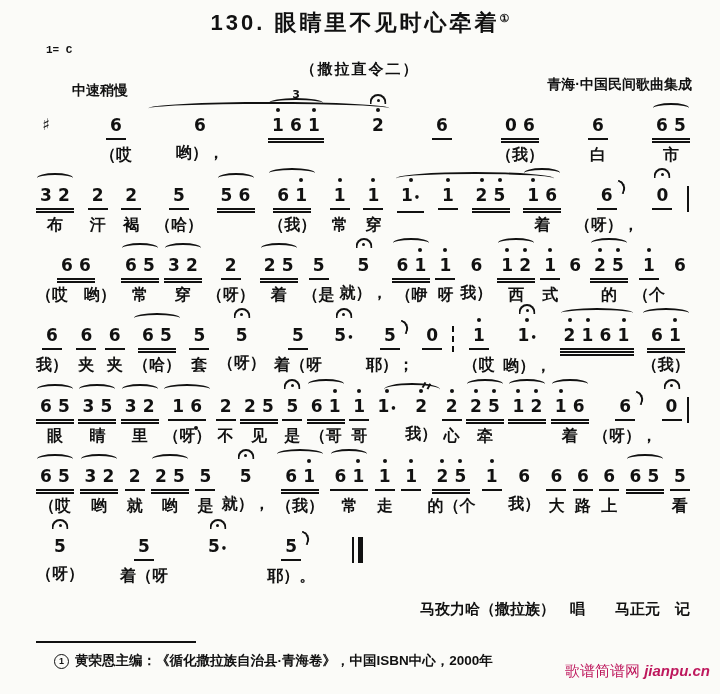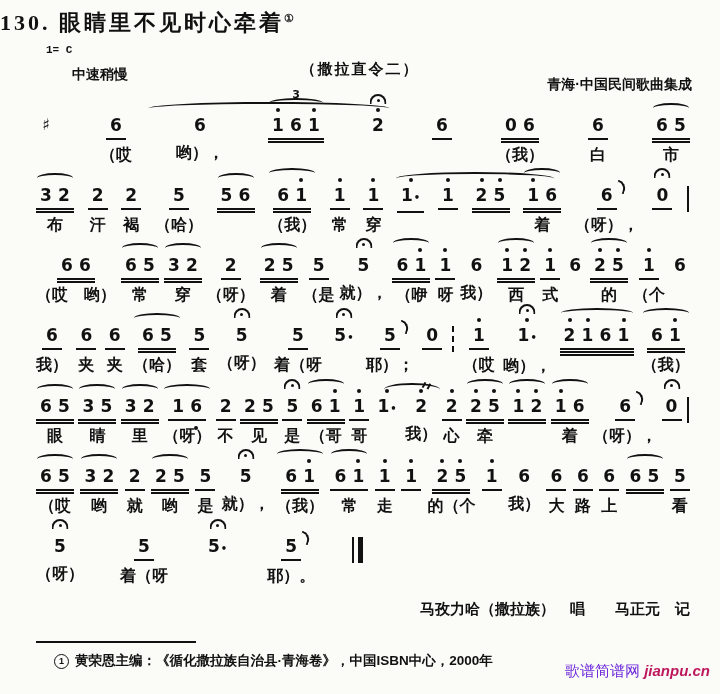--- a/index.html
+++ b/index.html
@@ -1,24 +1,24 @@
 <!DOCTYPE html>
 <html><head>
 <meta charset="utf-8">
 <style>
   html,body{margin:0;padding:0;}
   body{width:720px;height:694px;background:#fbfbf8;position:relative;overflow:hidden;
        font-family:"Liberation Sans",sans-serif;color:#111;}
   .abs{position:absolute;}
   
-  .title{top:8px;left:0;width:720px;text-align:left;font-size:22px;font-weight:700;letter-spacing:3px;font-family:Liberation Serif, serif;}
+  .title{top:8px;left:0;width:720px;text-align:center;font-size:22px;font-weight:700;letter-spacing:3px;}
   .title sup{font-size:11px;letter-spacing:0;}
   .key{top:44px;left:46px;font-size:11px;font-weight:700;font-family:Liberation Mono, monospace;}
   .subtitle{top:60px;left:0;width:720px;text-align:center;font-size:15px;font-weight:700;letter-spacing:2px;}
-  .tempo{top:66px;left:72px;font-size:14px;font-weight:700;}
+  .tempo{top:82px;left:72px;font-size:14px;font-weight:700;}
   .region{top:76px;right:28px;font-size:14px;font-weight:700;}
   
   .score{position:absolute;top:98px;left:36px;width:654px;}
   .system{margin-bottom:3px;}
   .srow{display:flex;justify-content:space-between;align-items:flex-start;position:relative;padding-top:16px;}
   .srow.left{justify-content:flex-start;gap:36px;}
   .g{display:flex;flex-direction:column;align-items:center;position:relative;}
   .nl{display:flex;align-items:flex-end;position:relative;padding:0 1px 2px 1px;}
   .u1 .nl{border-bottom:2px solid #111;}
   .u2 .nl{border-bottom:2px solid #111;}
@@ -716,13 +716,13 @@
             <div class="bar final"></div>
           </div>
         </div>
       </div>
     </div>
   </div>
 
 <div class="abs credits">马孜力哈（撒拉族）　唱　　马正元　记</div>
 <div class="abs footrule"></div>
 <div class="abs footnote"><span class="fnmark">1</span><span>黄荣恩主编：《循化撒拉族自治县·青海卷》，中国ISBN中心，2000年</span></div>
-<div class="abs watermark"><span class="wm-site" style="color: #6d28d9;">歌谱简谱网</span> <span class="wm-domain" style="color: #be185d;">jianpu.cn</span></div>
+<div class="abs watermark"><span class="wm-site" style="color: #be185d;">歌谱简谱网</span> <span class="wm-domain" style="color: #be185d;">jianpu.cn</span></div>
 
 </body></html>

